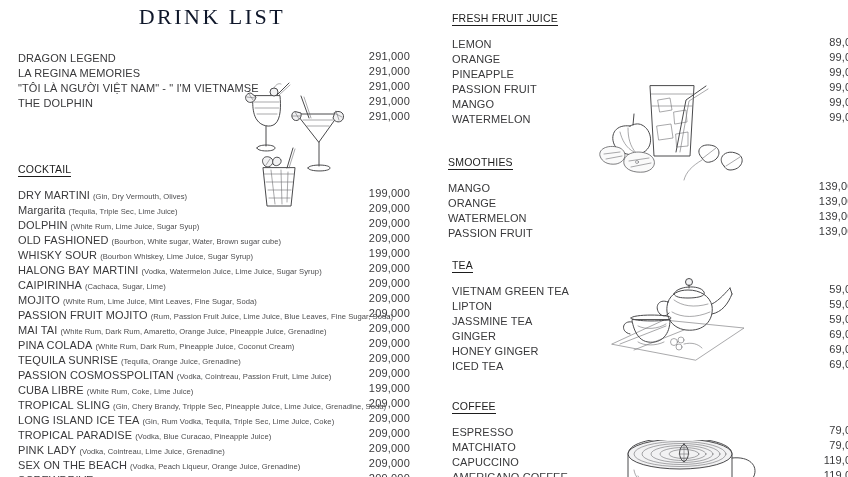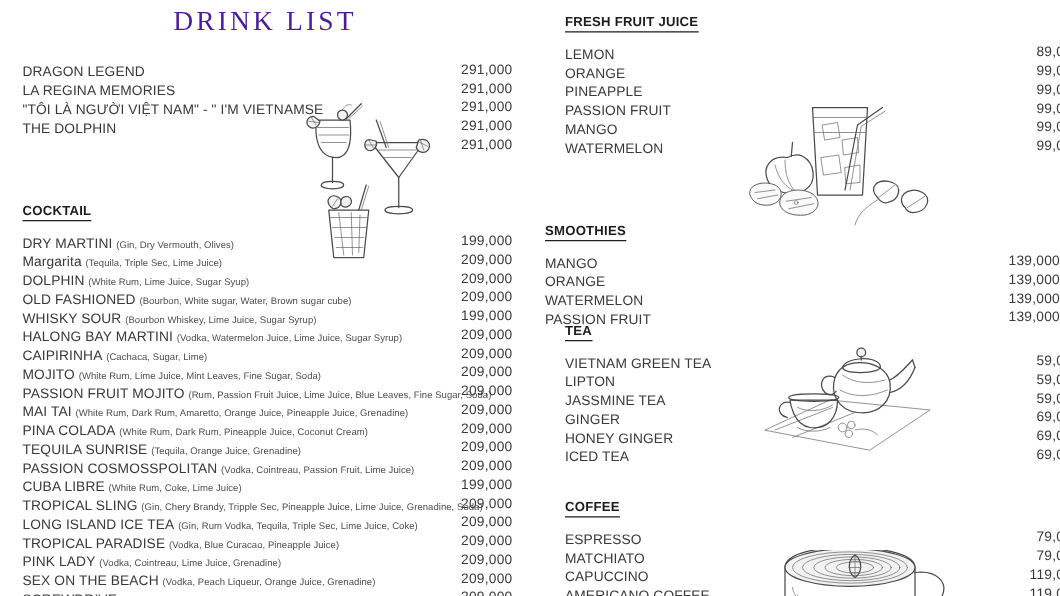--- a/index.html
+++ b/index.html
@@ -13,34 +13,34 @@
   }
   .page{position:relative;width:848px;height:477px;overflow:hidden;}
 
   
   .title{
     position:absolute;left:0;top:4px;width:424px;
     text-align:center;
     font-family:"Liberation Serif", serif;
     font-size:22px;
     letter-spacing:2.5px;
-    color:#4c1d95;
+    color:#0f172a;
     font-weight:400;
   }
 
   
   .col{position:absolute;top:0;}
   .col-left{left:0;width:424px;height:477px;}
   .col-right{left:424px;width:424px;height:477px;}
 
   .section{position:absolute;}
 
   .sec-head{
     font-size:10.5px;
-    font-weight:bold;
+    font-weight:normal;
     letter-spacing:0.2px;
     color:#1d1d1d;
     text-transform:uppercase;
     display:inline-block;
     border-bottom:1.5px solid #1d1d1d;
     padding-bottom:1px;
     line-height:12px;
     font-stretch:condensed;
   }
 
@@ -186,21 +186,21 @@
       <div class="items">
         <div class="row"><span class="nm">LEMON</span><span class="pr">89,000</span></div>
         <div class="row"><span class="nm">ORANGE</span><span class="pr">99,000</span></div>
         <div class="row"><span class="nm">PINEAPPLE</span><span class="pr">99,000</span></div>
         <div class="row"><span class="nm">PASSION FRUIT</span><span class="pr">99,000</span></div>
         <div class="row"><span class="nm">MANGO</span><span class="pr">99,000</span></div>
         <div class="row"><span class="nm">WATERMELON</span><span class="pr">99,000</span></div>
       </div>
     </div>
 
-    <div class="section" style="left:12px;top:152px;width:388px;margin-top:23px;">
+    <div class="section" style="left:24px;top:152px;width:388px;">
       <div class="sec-head">SMOOTHIES</div>
       <div class="items">
         <div class="row"><span class="nm">MANGO</span><span class="pr">139,000</span></div>
         <div class="row"><span class="nm">ORANGE</span><span class="pr">139,000</span></div>
         <div class="row"><span class="nm">WATERMELON</span><span class="pr">139,000</span></div>
         <div class="row"><span class="nm">PASSION FRUIT</span><span class="pr">139,000</span></div>
       </div>
     </div>
 
     <div class="section" style="left:28px;top:255px;width:388px;">

